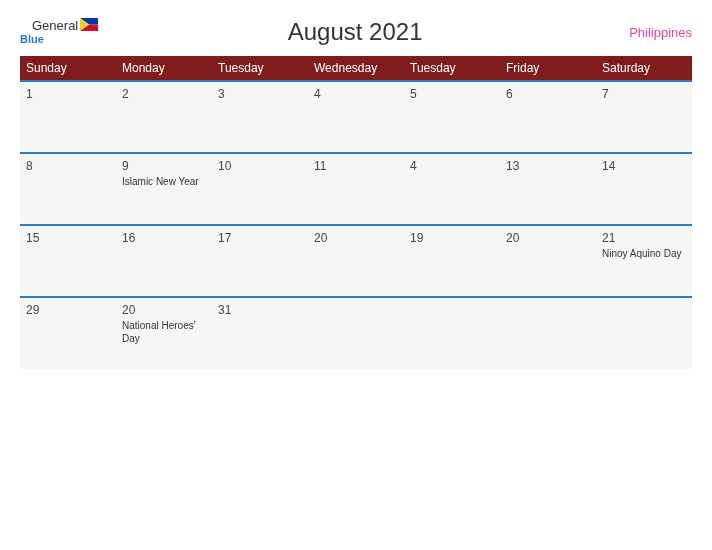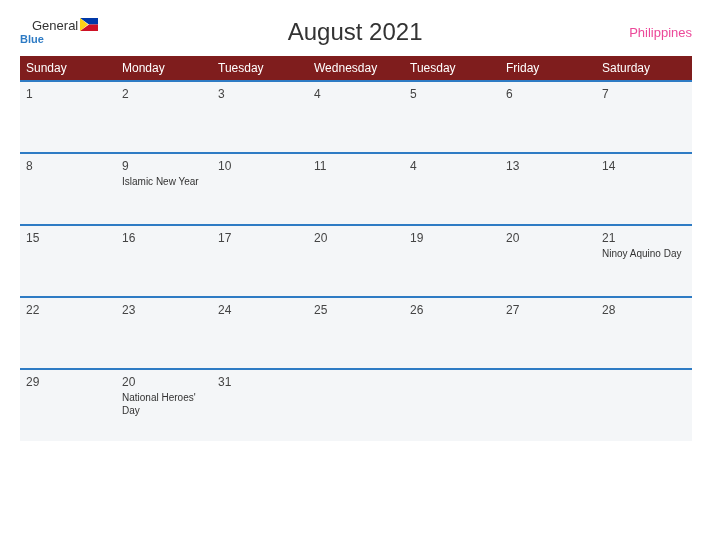--- a/index.html
+++ b/index.html
@@ -208,43 +208,20 @@
           <td>
             <span class="day-num">20</span>
           </td>
           <td>
             <span class="day-num">21</span>
             <span class="event-label">Ninoy Aquino Day</span>
           </td>
         </tr>
         <tr>
           <td>
-            <span class="day-num">22</span>
-          </td>
-          <td>
-            <span class="day-num">23</span>
-          </td>
-          <td>
-            <span class="day-num">24</span>
-          </td>
-          <td>
-            <span class="day-num">25</span>
-          </td>
-          <td>
-            <span class="day-num">26</span>
-          </td>
-          <td>
-            <span class="day-num">27</span>
-          </td>
-          <td>
-            <span class="day-num">28</span>
-          </td>
-        </tr>
-        <tr>
-          <td>
             <span class="day-num">29</span>
           </td>
           <td>
             <span class="day-num">20</span>
             <span class="event-label">National Heroes' Day</span>
           </td>
           <td>
             <span class="day-num">31</span>
           </td>
           <td></td>

